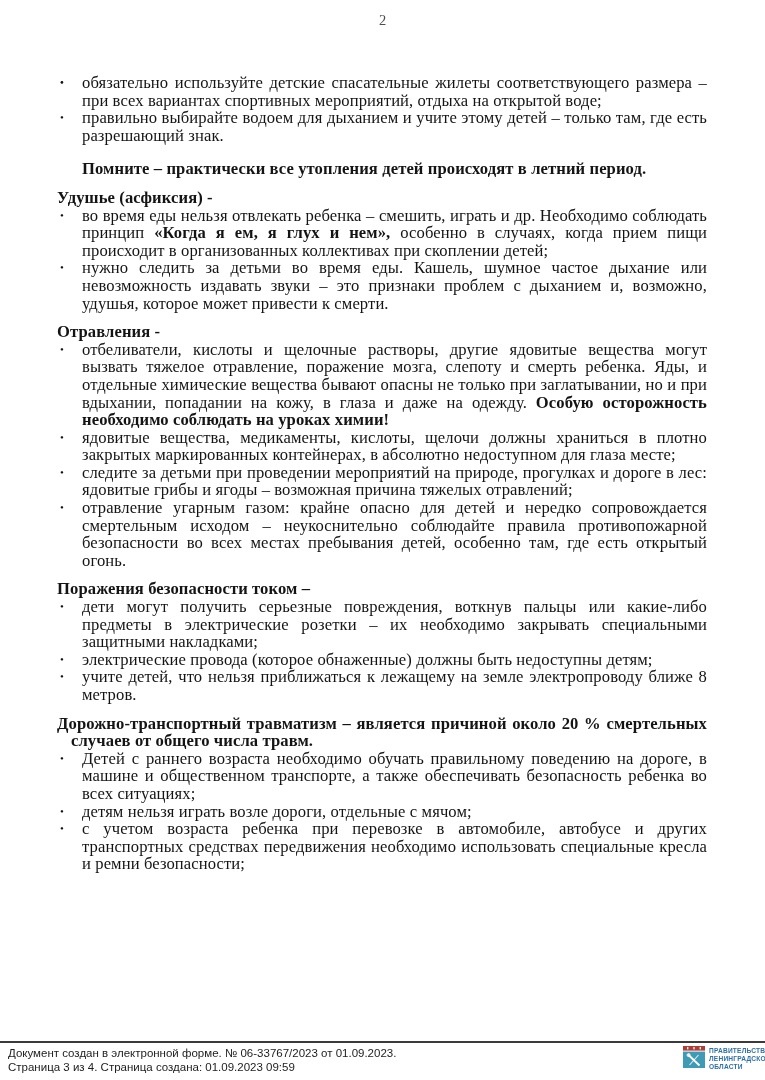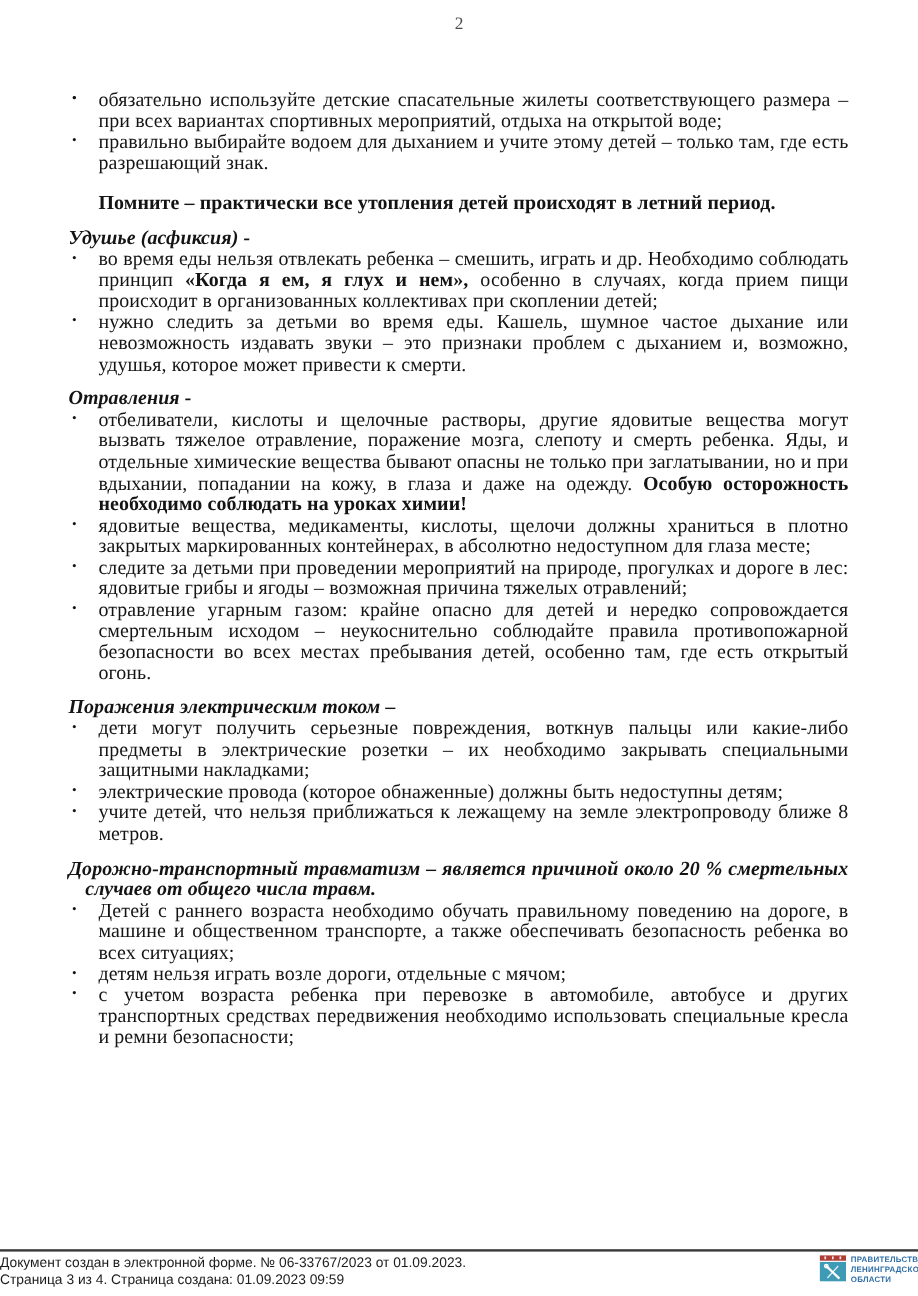--- a/index.html
+++ b/index.html
@@ -15,35 +15,35 @@
     position:absolute;top:12px;left:0;width:765px;
     text-align:center;font-size:14.5px;color:#4d4d4d;
   }
   .doc-body{
     position:absolute;left:57px;top:74px;width:650px;
     font-size:16.6px;line-height:17.6px;
     text-align:justify;
     letter-spacing:0.1px;
   }
   .section + .section{margin-top:11px;}
-  .sec-heading{font-weight:bold;font-style:italic;}
+  .sec-heading{font-weight:bold;}
   .sec-heading.hanging{padding-left:14px;text-indent:-14px;}
   .bullet-item{position:relative;padding-left:25px;}
   .bullet-item .bullet{
     position:absolute;left:3px;top:0;
     font-size:11px;line-height:17.6px;
   }
   .note{padding-left:25px;font-weight:bold;margin-top:16px;}
   b{font-weight:bold;}
   .footer-rule{
     position:absolute;left:0;top:1041px;width:765px;height:2px;
     background:var(--footer-rule,#3a3a3a);
   }
   .footer-text{
-    position:absolute;left:0;top:1046px;
+    position:absolute;left:8px;top:1046px;
     font-family:"Liberation Sans","DejaVu Sans",sans-serif;
     font-size:11.5px;line-height:14px;color:#1c1c1c;
   }
   .gov-logo{
     position:absolute;left:683px;top:1046px;
     display:flex;align-items:flex-start;gap:4px;
   }
   .gov-logo .emblem{width:22px;height:22px;display:block;}
   .gov-logo .logo-text{
     font-family:"Liberation Sans","DejaVu Sans",sans-serif;
@@ -71,21 +71,21 @@
       <div class="bullet-item"><span class="bullet">•</span><span><span>нужно следить за детьми во время еды. Кашель, шумное частое дыхание или невозможность издавать звуки – это признаки проблем с дыханием и, возможно, удушья, которое может привести к смерти.</span></span></div>
     </div>
     <div class="section">
       <div class="sec-heading"><b>Отравления -</b></div>
       <div class="bullet-item"><span class="bullet">•</span><span><span>отбеливатели, кислоты и щелочные растворы, другие ядовитые вещества могут вызвать тяжелое отравление, поражение мозга, слепоту и смерть ребенка. Яды, и отдельные химические вещества бывают опасны не только при заглатывании, но и при вдыхании, попадании на кожу, в глаза и даже на одежду. </span><b>Особую осторожность необходимо соблюдать на уроках химии!</b></span></div>
       <div class="bullet-item"><span class="bullet">•</span><span><span>ядовитые вещества, медикаменты, кислоты, щелочи должны храниться в плотно закрытых маркированных контейнерах, в абсолютно недоступном для глаза месте;</span></span></div>
       <div class="bullet-item"><span class="bullet">•</span><span><span>следите за детьми при проведении мероприятий на природе, прогулках и дороге в лес: ядовитые грибы и ягоды – возможная причина тяжелых отравлений;</span></span></div>
       <div class="bullet-item"><span class="bullet">•</span><span><span>отравление угарным газом: крайне опасно для детей и нередко сопровождается смертельным исходом – неукоснительно соблюдайте правила противопожарной безопасности во всех местах пребывания детей, особенно там, где есть открытый огонь.</span></span></div>
     </div>
     <div class="section">
-      <div class="sec-heading"><b>Поражения электрическим током –</b></div>
+      <div class="sec-heading"><b>Поражения безопасности током –</b></div>
       <div class="bullet-item"><span class="bullet">•</span><span><span>дети могут получить серьезные повреждения, воткнув пальцы или какие-либо предметы в электрические розетки – их необходимо закрывать специальными защитными накладками;</span></span></div>
       <div class="bullet-item"><span class="bullet">•</span><span><span>электрические провода (которое обнаженные) должны быть недоступны детям;</span></span></div>
       <div class="bullet-item"><span class="bullet">•</span><span><span>учите детей, что нельзя приближаться к лежащему на земле электропроводу ближе 8 метров.</span></span></div>
     </div>
     <div class="section">
       <div class="sec-heading hanging"><b>Дорожно-транспортный травматизм – является причиной около 20 % смертельных случаев от общего числа травм.</b></div>
       <div class="bullet-item"><span class="bullet">•</span><span><span>Детей с раннего возраста необходимо обучать правильному поведению на дороге, в машине и общественном транспорте, а также обеспечивать безопасность ребенка во всех ситуациях;</span></span></div>
       <div class="bullet-item"><span class="bullet">•</span><span><span>детям нельзя играть возле дороги, отдельные с мячом;</span></span></div>
       <div class="bullet-item"><span class="bullet">•</span><span><span>с учетом возраста ребенка при перевозке в автомобиле, автобусе и других транспортных средствах передвижения необходимо использовать специальные кресла и ремни безопасности;</span></span></div>
     </div>

